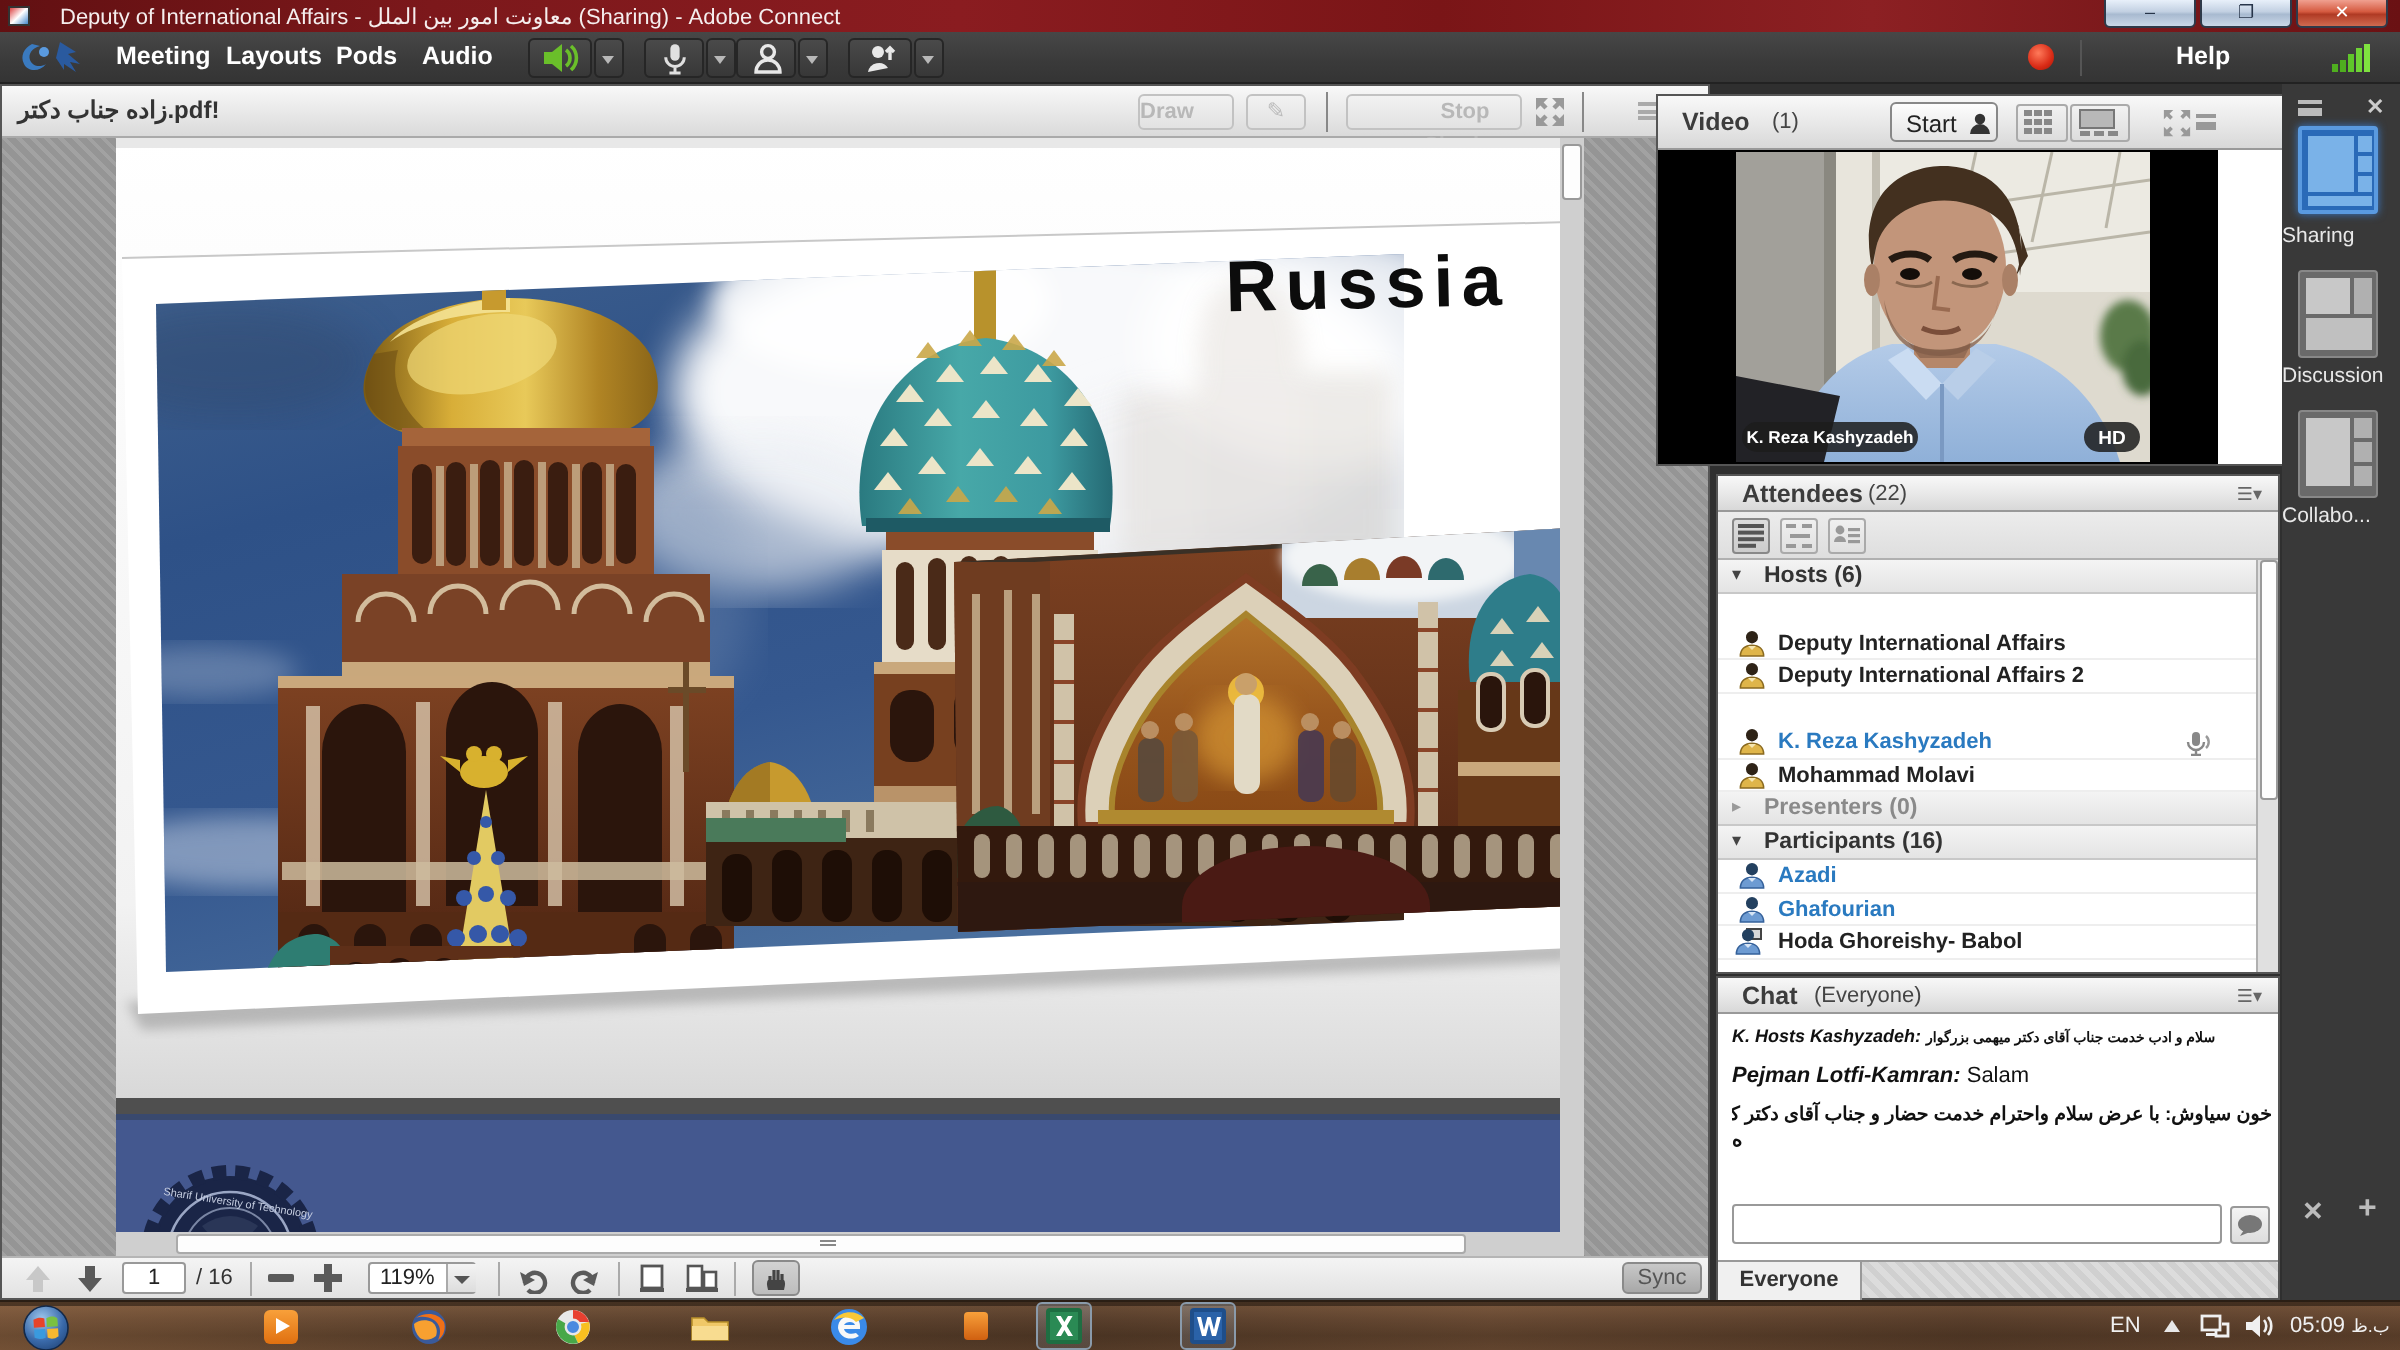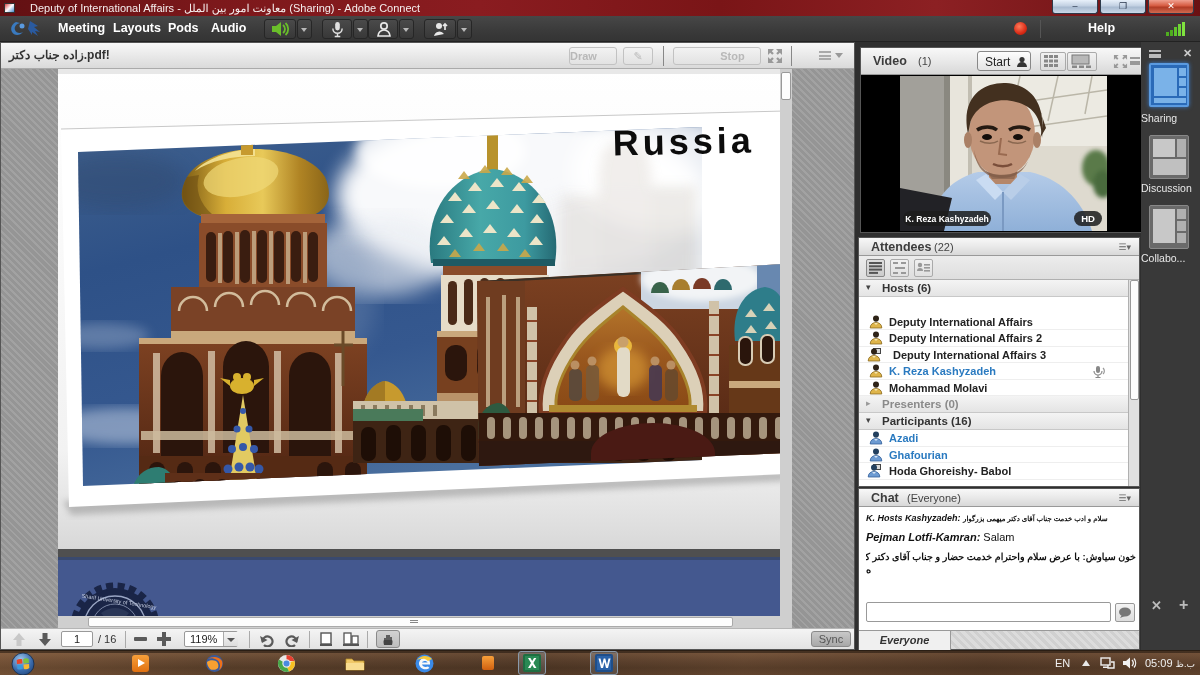--- a/index.html
+++ b/index.html
@@ -587,21 +587,21 @@
       <div class="abs" style="left:375px;top:1px;width:24px;height:18px;border:1px solid #8a8a8a;border-radius:3px;background:linear-gradient(#d2d2d2,#bdbdbd);">
         <svg width="14" height="14" viewBox="0 0 14 14" style="margin:1px 0 0 4px;">
             <path d="M4 13 L4 6 M6 13 L6 3 M8 13 L8 3 M10 13 L10 5" stroke="#444" stroke-width="1.6"></path>
             <path d="M3 13 Q 2 9 3 8 L 11 8 Q 12 9 11 13 Z" fill="#444"></path>
           </svg>
       </div>
       <div class="abs" style="left:810px;top:2px;width:40px;height:16px;border:1px solid #8a8a8a;border-radius:3px;background:linear-gradient(#c8c8c8,#a8a8a8);color:#555;font-size:11px;text-align:center;line-height:15px;">Sync</div>
     </div>
   </div>
 
-  <div class="pod" style="left:860px; top:47px; width:318px; height:186px;">
+  <div class="pod" style="left:828px; top:47px; width:318px; height:186px;">
     <div class="ph" style="height:27px;">
       <span class="pt" style="top:6px;">Video</span>
       <span style="position:absolute;left:57px;top:7px;font-size:11px;color:#444;">(1)</span>
       <div id="videobtns">
         <div class="abs" style="left:116px;top:3px;width:54px;height:20px;border:1px solid #888;border-radius:3px;background:linear-gradient(#fdfdfd,#e4e4e4);">
           <span style="position:absolute;left:7px;top:3px;font-size:12px;color:#222;">Start</span>
           <svg style="position:absolute;left:37px;top:3px;" width="14" height="14" viewBox="0 0 14 14">
               <circle cx="7" cy="4.5" r="2.6" fill="#333"></circle>
               <path d="M2 12 a 5 5 0 0 1 10 0 Z" fill="#333"></path>
             </svg>
@@ -754,31 +754,20 @@
           <span class="aname">Deputy International Affairs</span>
         </div>
       <div class="att-row" style="top:50px;">
           <svg class="aico" width="14" height="14" viewBox="0 0 14 14">
             <ellipse cx="7" cy="3.6" rx="3" ry="3.1" fill="#2e2317"></ellipse>
             <path d="M1.2 13 C 1.2 9.5 3.5 7.6 7 7.6 C 10.5 7.6 12.8 9.5 12.8 13 Z" fill="#dfb54a" stroke="#8a6a20" stroke-width="0.8"></path>
             <path d="M5 8 L 7 10 L 9 8" fill="#f6e6b0"></path>
           </svg>
           <span class="aname">Deputy International Affairs 2</span>
         </div>
-      <div class="att-row" style="top:66.5px;">
-          <span style="position:absolute;left:8px;top:1px;width:14px;height:14px;">
-            <span style="position:absolute;left:6px;top:0px;width:8px;height:6px;background:#d8d8d8;border:1px solid #444;"></span>
-            <svg style="position:absolute;left:0;top:0;" width="14" height="14" viewBox="0 0 14 14">
-              <ellipse cx="7" cy="3.6" rx="3" ry="3.1" fill="#2e2317"></ellipse>
-              <path d="M1.2 13 C 1.2 9.5 3.5 7.6 7 7.6 C 10.5 7.6 12.8 9.5 12.8 13 Z" fill="#dfb54a" stroke="#8a6a20" stroke-width="0.8"></path>
-              <path d="M5 8 L 7 10 L 9 8" fill="#f6e6b0"></path>
-            </svg>
-          </span>
-          <span class="aname" style="left:34px;">Deputy International Affairs 3</span>
-        </div>
       <div class="att-row" style="top:83px;">
           <svg class="aico" width="14" height="14" viewBox="0 0 14 14">
             <ellipse cx="7" cy="3.6" rx="3" ry="3.1" fill="#2e2317"></ellipse>
             <path d="M1.2 13 C 1.2 9.5 3.5 7.6 7 7.6 C 10.5 7.6 12.8 9.5 12.8 13 Z" fill="#dfb54a" stroke="#8a6a20" stroke-width="0.8"></path>
             <path d="M5 8 L 7 10 L 9 8" fill="#f6e6b0"></path>
           </svg>
           <span class="aname" style="color:#2a7ac0;">K. Reza Kashyzadeh</span>
         <svg style="position:absolute;right:22px;top:2px;" width="14" height="13" viewBox="0 0 14 13">
             <rect x="4" y="1" width="4" height="7" rx="2" fill="#888"></rect>
             <path d="M2 6 a 4 4 0 0 0 8 0 M 6 10 L 6 12 M 3.5 12.5 L 8.5 12.5" stroke="#888" stroke-width="1.2" fill="none"></path>
@@ -849,21 +838,21 @@
       </div>
       <div class="abs" style="left:7px;top:95px;width:245px;height:20px;background:#fff;border:1px solid #999;border-radius:2px;"></div>
       <div class="abs" style="left:256px;top:96px;width:20px;height:19px;border:1px solid #999;border-radius:2px;background:linear-gradient(#f4f4f4,#ddd);">
         <svg width="14" height="12" viewBox="0 0 14 12" style="margin:3px 0 0 2px;">
             <ellipse cx="7" cy="5" rx="6" ry="4.5" fill="#777"></ellipse>
             <path d="M4 8 L 2 11 L 7 9 Z" fill="#777"></path>
           </svg>
       </div>
     </div>
     <div class="abs" style="left:0;top:141px;width:280px;height:19px;background:repeating-linear-gradient(45deg,#dcdcdc 0 3px,#d0d0d0 3px 6px);border-top:1px solid #999;">
-      <div class="abs" style="left:0px;top:0px;width:92px;height:19px;background:#f0f0f0;border-right:1px solid #999;font-size:11px;font-weight:bold;color:#333;text-align:center;line-height:18px;font-style:italic;">Everyone</div>
+      <div class="abs" style="left:0px;top:0px;width:72px;height:19px;background:#f0f0f0;border-right:1px solid #999;font-size:11px;font-weight:bold;color:#333;text-align:center;line-height:18px;">Everyone</div>
     </div>
   </div>
 
   <div class="sidebar" id="sidebarx">
     <div class="abs" style="left:8px;top:8px;width:12px;height:8px;border-top:2px solid #bbb;border-bottom:2px solid #bbb;">
         <div style="margin-top:1.5px;height:2px;background:#bbb;"></div>
       </div>
     <div class="abs" style="left:42px;top:5px;color:#ccc;font-size:11px;font-weight:bold;">✕</div>
     <div class="thumb" style="top:21px;border:2px solid #5a9ae0;background:#2a6ab8;box-shadow:0 0 4px #3a7ac8;">
       <div class="abs" style="left:3px;top:3px;width:23px;height:28px;background:#7ab2e8;"></div>

